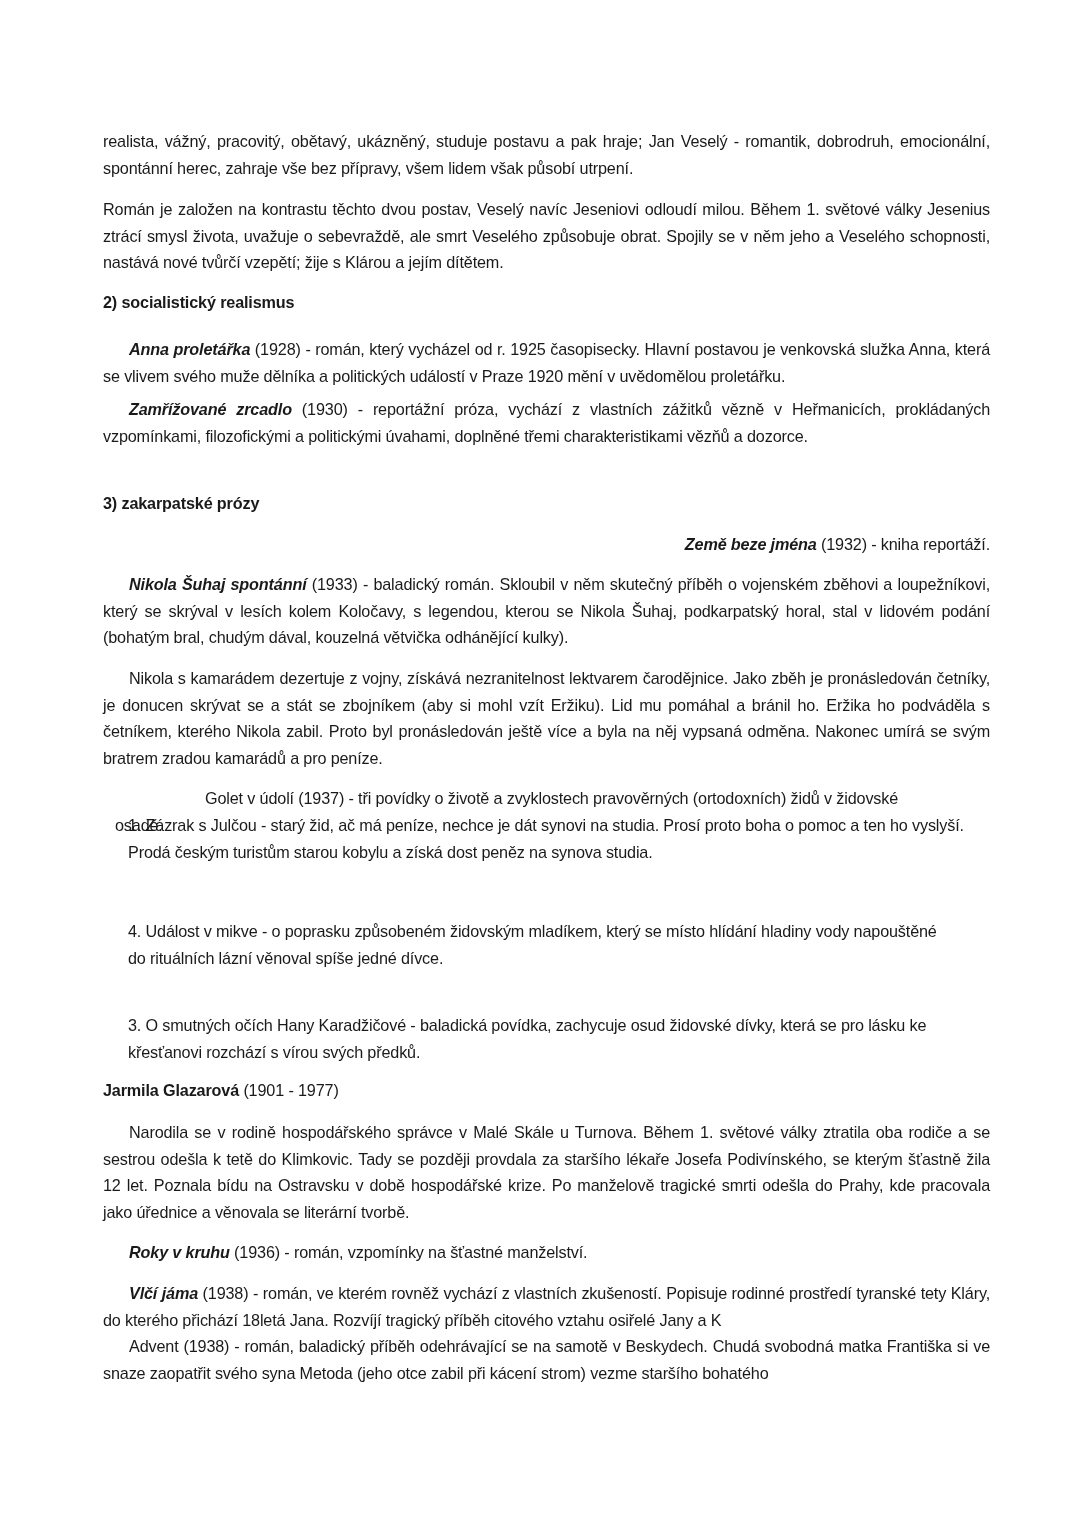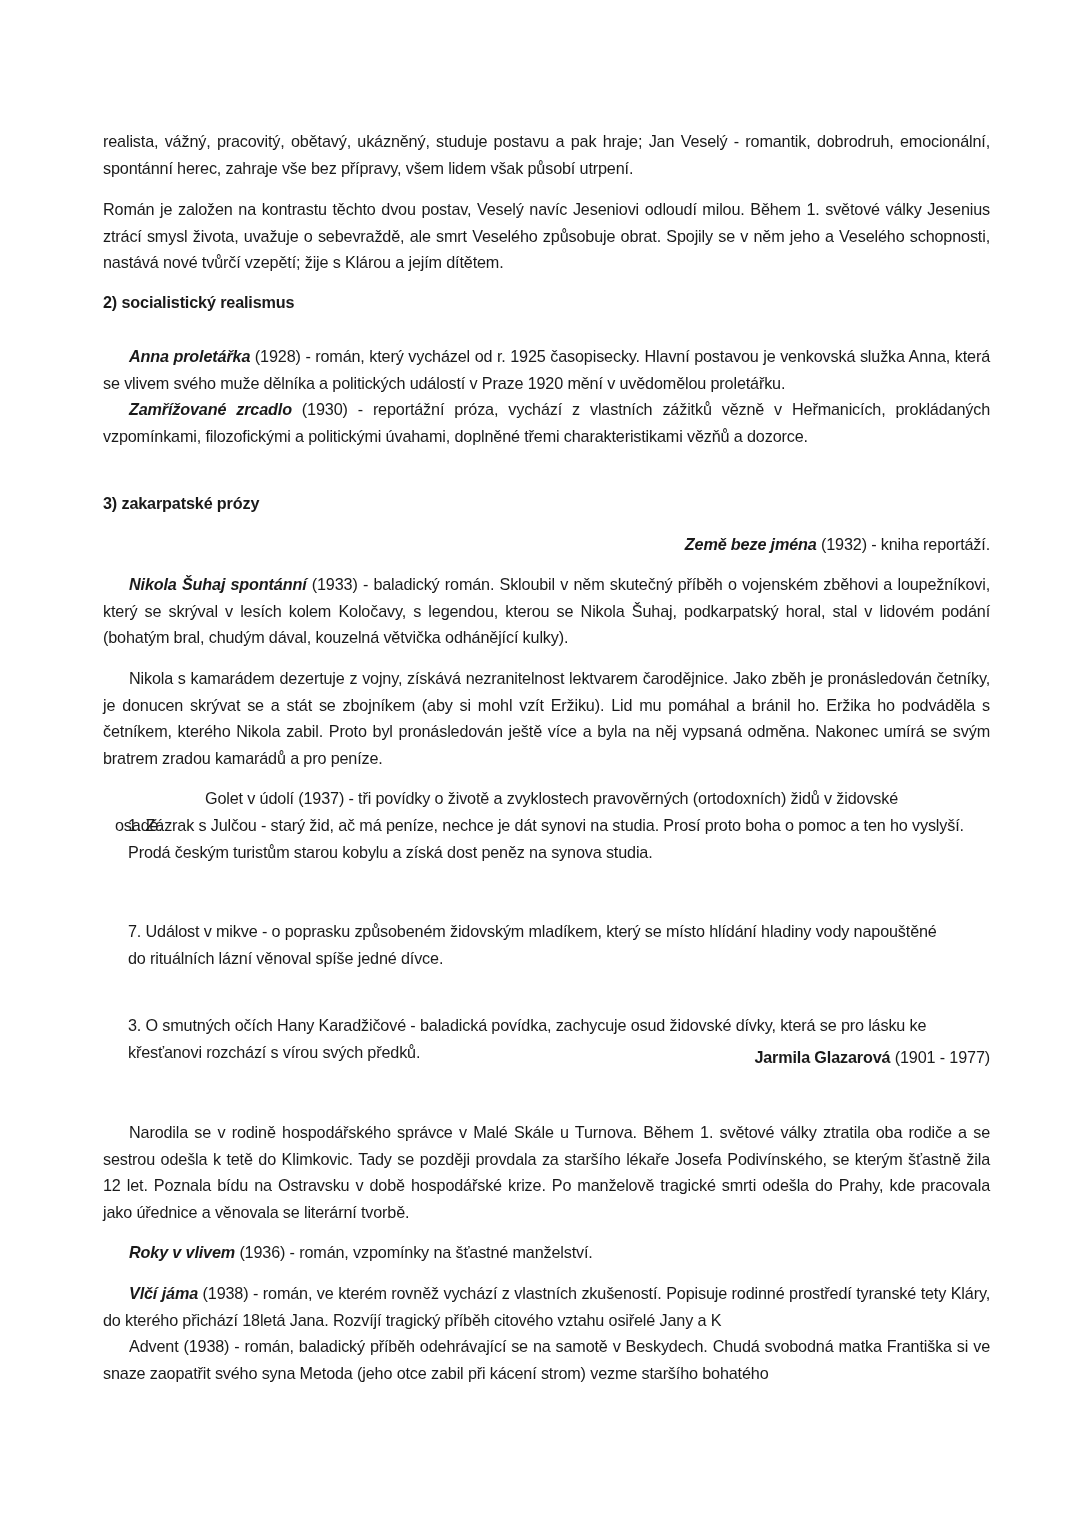--- a/index.html
+++ b/index.html
@@ -18,43 +18,43 @@
 <body>
 
 <div class="page line-block">
 
   <p class="p justify" style="top:0;">realista, vážný, pracovitý, obětavý, ukázněný, studuje postavu a pak hraje; Jan Veselý - romantik, dobrodruh, emocionální, spontánní herec, zahraje vše bez přípravy, všem lidem však působí utrpení.</p>
 
   <p class="p justify" style="top:68px;">Román je založen na kontrastu těchto dvou postav, Veselý navíc Jeseniovi odloudí milou. Během 1. světové války Jesenius ztrácí smysl života, uvažuje o sebevraždě, ale smrt Veselého způsobuje obrat. Spojily se v něm jeho a Veselého schopnosti, nastává nové tvůrčí vzepětí; žije s Klárou a jejím dítětem.</p>
 
   <p class="p bold" style="top:161px;">2) socialistický realismus</p>
 
-  <p class="p justify indent" style="top:215px;"><span class="bi">Anna proletářka</span><span> (1928) - román, který vycházel od r. 1925 časopisecky. Hlavní postavou je venkovská služka Anna, která se vlivem svého muže dělníka a politických událostí v Praze 1920 mění v uvědomělou proletářku.</span></p>
+  <p class="p justify indent" style="top:208px;"><span class="bi">Anna proletářka</span><span> (1928) - román, který vycházel od r. 1925 časopisecky. Hlavní postavou je venkovská služka Anna, která se vlivem svého muže dělníka a politických událostí v Praze 1920 mění v uvědomělou proletářku.</span></p>
 
   <p class="p justify indent" style="top:268px;"><span class="bi">Zamřížované zrcadlo</span><span> (1930) - reportážní próza, vychází z vlastních zážitků vězně v Heřmanicích, prokládaných vzpomínkami, filozofickými a politickými úvahami, doplněné třemi charakteristikami vězňů a dozorce.</span></p>
 
   <p class="p bold" style="top:362px;">3) zakarpatské prózy</p>
 
   <p class="p indent" style="top:403px;text-align:right;"><span class="bi">Země beze jména</span><span> (1932) - kniha reportáží.</span></p>
 
   <p class="p justify indent" style="top:443px;"><span class="bi">Nikola Šuhaj spontánní</span><span> (1933) - baladický román. Skloubil v něm skutečný příběh o vojenském zběhovi a loupežníkovi, který se skrýval v lesích kolem Koločavy, s legendou, kterou se Nikola Šuhaj, podkarpatský horal, stal v lidovém podání (bohatým bral, chudým dával, kouzelná větvička odhánějící kulky).</span></p>
 
   <p class="p justify indent" style="top:537px;">Nikola s kamarádem dezertuje z vojny, získává nezranitelnost lektvarem čarodějnice. Jako zběh je pronásledován četníky, je donucen skrývat se a stát se zbojníkem (aby si mohl vzít Eržiku). Lid mu pomáhal a bránil ho. Eržika ho podváděla s četníkem, kterého Nikola zabil. Proto byl pronásledován ještě více a byla na něj vypsaná odměna. Nakonec umírá se svým bratrem zradou kamarádů a pro peníze.</p>
 
   <p class="p deep-indent" style="top:657px; left:12px; width:830px;">Golet v údolí (1937) - tři povídky o životě a zvyklostech pravověrných (ortodoxních) židů v židovské osadě.</p>
 
   <p class="p" style="top:684px; left:25px; width:845px;">1. Zázrak s Julčou - starý žid, ač má peníze, nechce je dát synovi na studia. Prosí proto boha o pomoc a ten ho vyslyší. Prodá českým turistům starou kobylu a získá dost peněz na synova studia.</p>
 
-  <p class="p" style="top:790px; left:25px; width:815px;">7. Událost v mikve - o poprasku způsobeném židovským mladíkem, který se místo hlídání hladiny vody napouštěné do rituálních lázní věnoval spíše jedné dívce.</p>
+  <p class="p" style="top:790px; left:25px; width:815px;">4. Událost v mikve - o poprasku způsobeném židovským mladíkem, který se místo hlídání hladiny vody napouštěné do rituálních lázní věnoval spíše jedné dívce.</p>
 
   <p class="p" style="top:884px; left:25px; width:845px;">3. O smutných očích Hany Karadžičové - baladická povídka, zachycuje osud židovské dívky, která se pro lásku ke křesťanovi rozchází s vírou svých předků.</p>
 
-  <p class="p" style="top:916px;text-align:right;"><span class="bold">Jarmila Glazarová</span><span> (1901 - 1977)</span></p>
+  <p class="p" style="top:949px;"><span class="bold">Jarmila Glazarová</span><span> (1901 - 1977)</span></p>
 
   <p class="p justify indent" style="top:991px;">Narodila se v rodině hospodářského správce v Malé Skále u Turnova. Během 1. světové války ztratila oba rodiče a se sestrou odešla k tetě do Klimkovic. Tady se později provdala za staršího lékaře Josefa Podivínského, se kterým šťastně žila 12 let. Poznala bídu na Ostravsku v době hospodářské krize. Po manželově tragické smrti odešla do Prahy, kde pracovala jako úřednice a věnovala se literární tvorbě.</p>
 
-  <p class="p indent" style="top:1111px;"><span class="bi">Roky v vlivem</span><span> (1936) - román, vzpomínky na šťastné manželství.</span></p>
+  <p class="p indent" style="top:1111px;"><span class="bi">Roky v kruhu</span><span> (1936) - román, vzpomínky na šťastné manželství.</span></p>
 
   <p class="p justify indent" style="top:1152px;"><span class="bi">Vlčí jáma</span><span> (1938) - román, ve kterém rovněž vychází z vlastních zkušeností. Popisuje rodinné prostředí tyranské tety Kláry, do kterého přichází 18letá Jana. Rozvíjí tragický příběh citového vztahu osiřelé Jany a K</span></p>
 
   <p class="p justify indent" style="top:1205px;">Advent (1938) - román, baladický příběh odehrávající se na samotě v Beskydech. Chudá svobodná matka Františka si ve snaze zaopatřit svého syna Metoda (jeho otce zabil při kácení strom) vezme staršího bohatého</p>
 
 </div>
 
 </body></html>

